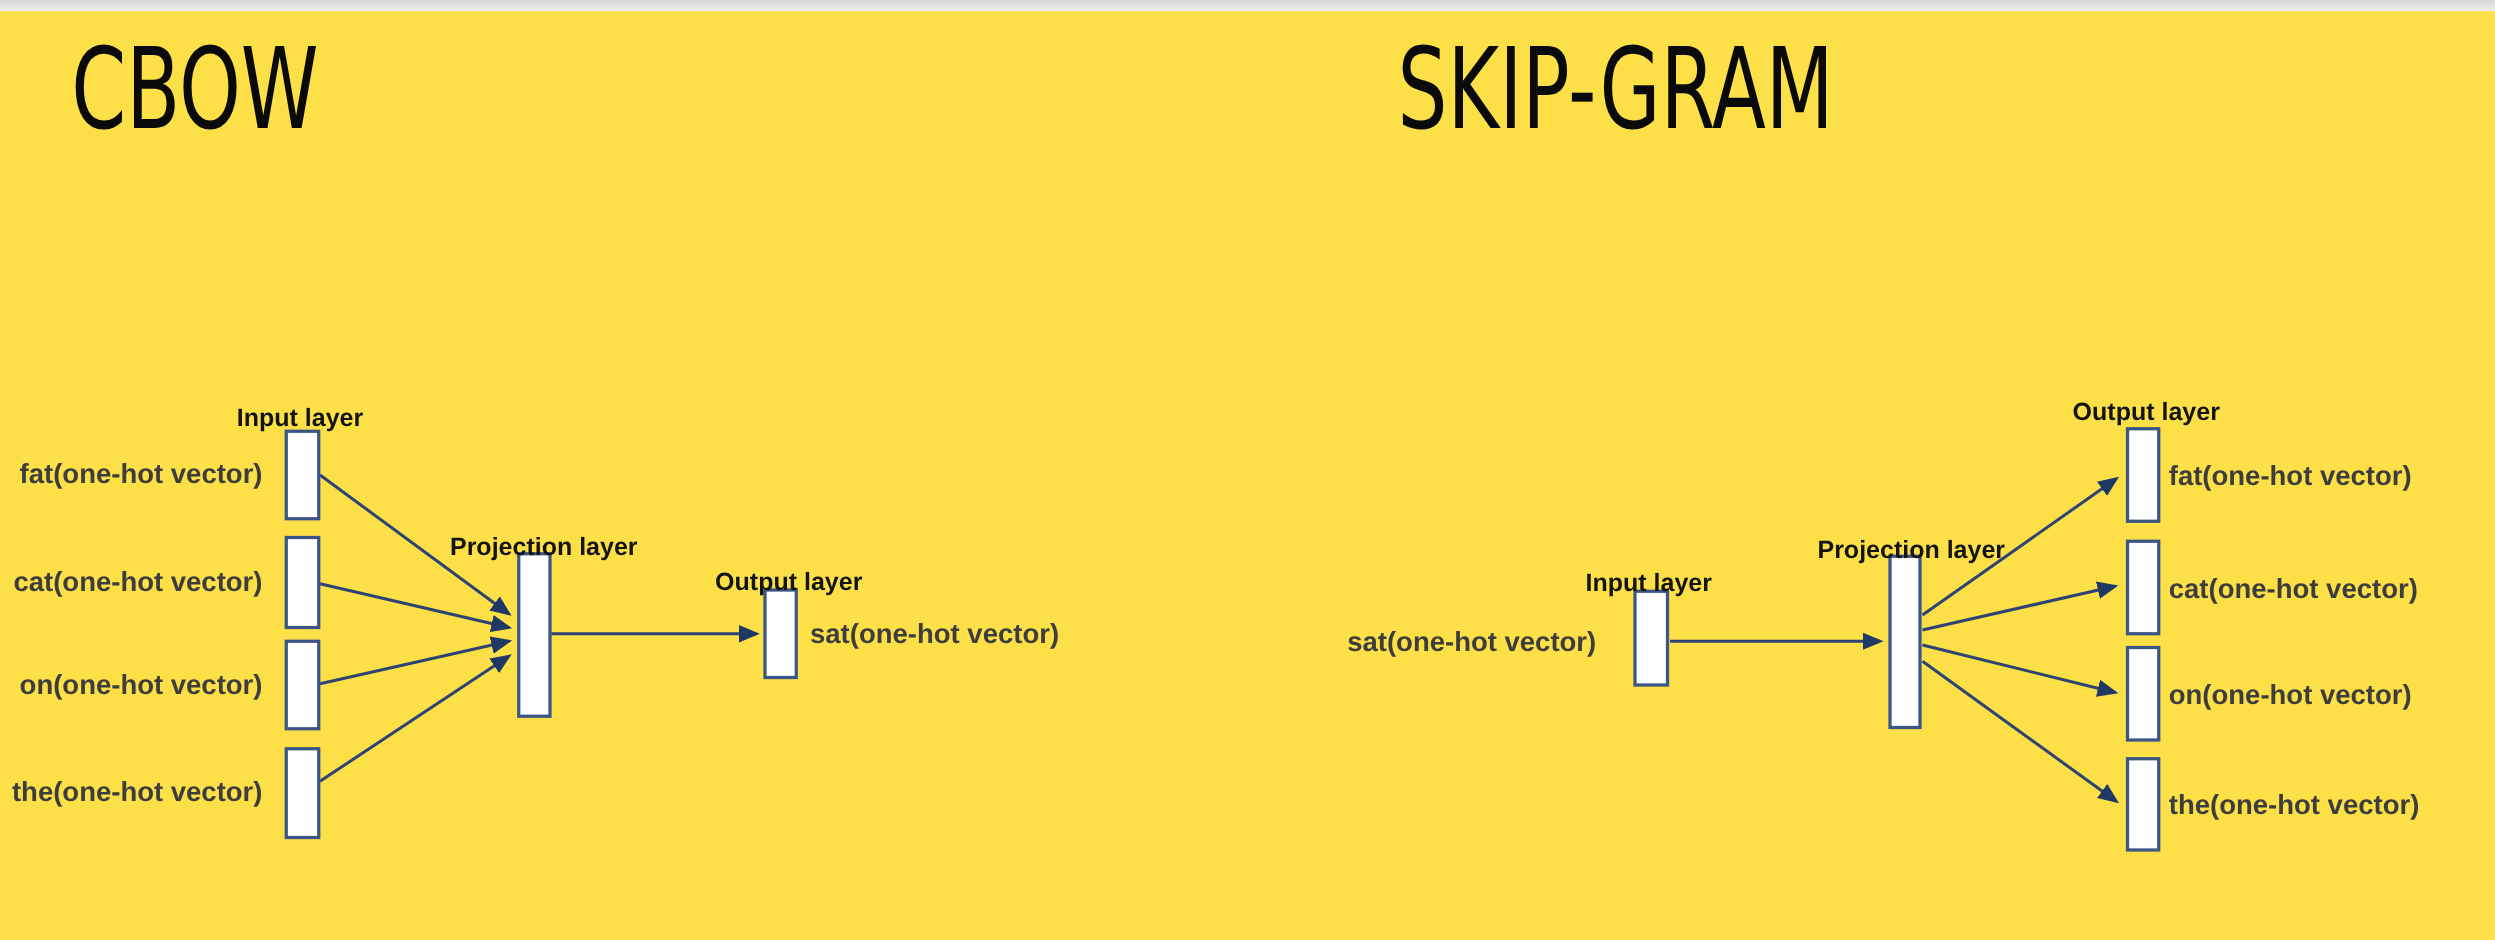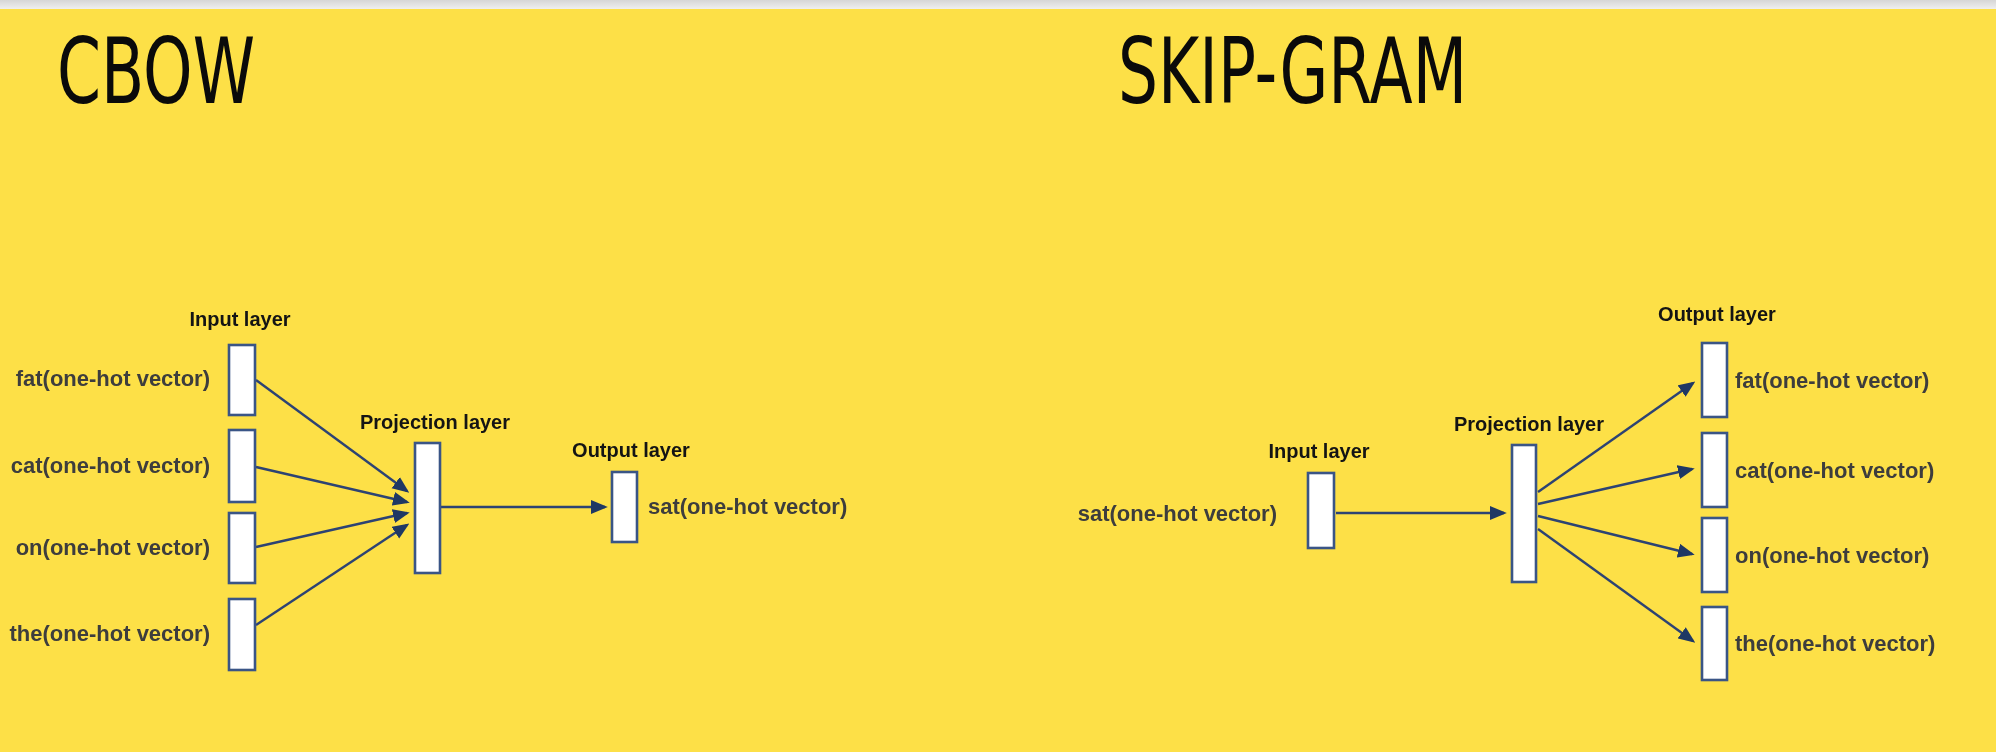--- a/index.html
+++ b/index.html
@@ -32,20 +32,21 @@
     letter-spacing: 0px;
   }
   .layer-header {
     position: absolute;
     width: 200px;
     text-align: center;
     font-size: 20px;
     font-weight: 700;
     color: #141414;
     white-space: nowrap;
+    margin-top: 16px;
   }
   .word-label {
     position: absolute;
     font-size: 22px;
     font-weight: 700;
     color: #3d3d3d;
     line-height: 28px;
     white-space: nowrap;
   }
   .word-label.right-align { text-align: right; width: 202px; }

